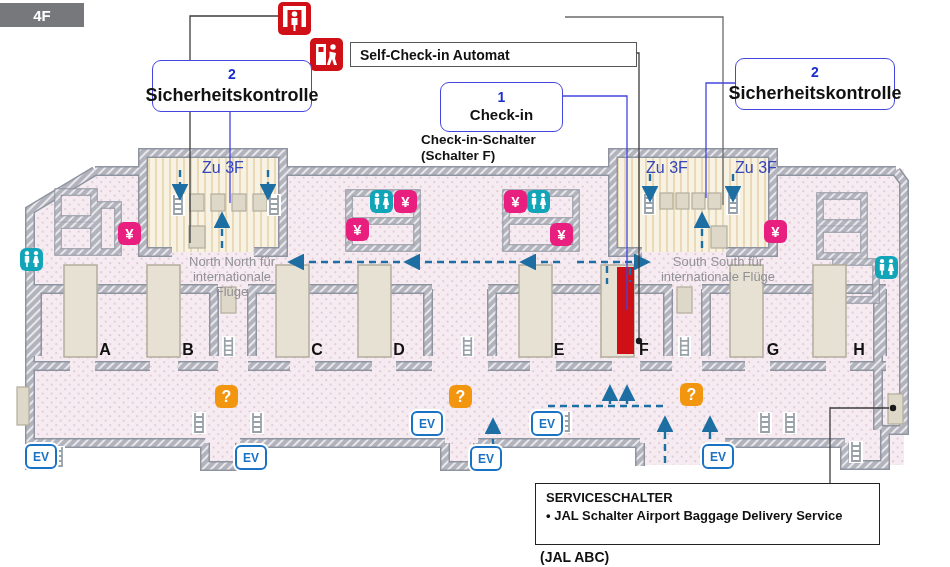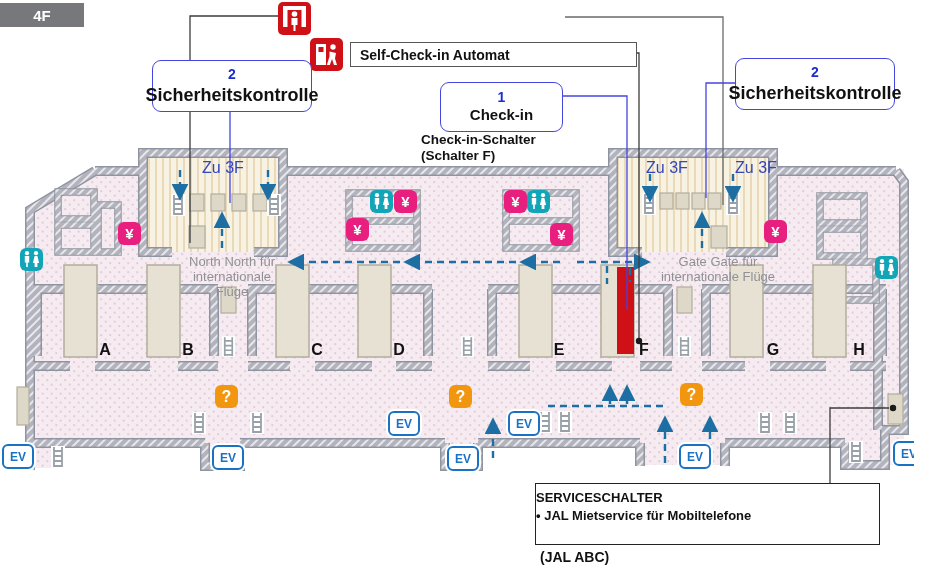--- a/index.html
+++ b/index.html
@@ -20,26 +20,26 @@
   .caption{font-weight:bold;font-size:13.5px;color:#111;line-height:16px;}
   .redicon{width:33px;height:33px;background:#cf1016;border-radius:5px;}
   .redicon svg{display:block;}
   
   .yen{width:23px;height:23px;background:#e81f7e;border-radius:6px;color:#fff;font-weight:bold;
        font-size:15px;display:flex;align-items:center;justify-content:center;}
   .wc{width:23px;height:23px;background:#12a5b8;border-radius:6px;display:flex;align-items:center;justify-content:center;}
   .info{width:23px;height:23px;background:#f2960f;border-radius:6px;color:#fff;font-weight:bold;
         font-size:16px;display:flex;align-items:center;justify-content:center;}
   .ev{width:28px;height:21px;background:#fff;border:2px solid #1a72c4;border-radius:6px;color:#1a72c4;
-      font-weight:bold;font-size:12px;display:flex;align-items:center;justify-content:center;box-shadow:0 0 0 2px #fff;}
+      font-weight:bold;font-size:12px;display:flex;align-items:center;justify-content:center;box-shadow:0 0 0 2px #fff;margin-left:23px;}
   .zu{color:#3347bb;font-size:16px;width:46px;text-align:center;}
   .gatetxt{color:#909095;font-size:13px;line-height:15px;text-align:center;}
   .cl{font-weight:bold;font-size:16px;color:#111;width:20px;text-align:center;}
   
-  .svcbox{background:#fff;border:1.5px solid #222;padding:5px 0;font-weight:bold;color:#111;
+  .svcbox{background:#fff;border:1.5px solid #222;padding:5px 10px;font-weight:bold;color:#111;
           font-size:13px;line-height:18px;}
   .note{font-weight:bold;font-size:14px;color:#111;}
 </style>
 </head>
 <body>
 
 <div class="stage">
 
 <svg class="map" width="950" height="567" viewBox="0 0 950 567">
   <defs>
@@ -230,21 +230,21 @@
 
 <div class="abs zu" style="left:200px;top:159px;">Zu 3F</div>
 <div class="abs zu" style="left:644px;top:159px;">Zu 3F</div>
 <div class="abs zu" style="left:733px;top:159px;">Zu 3F</div>
 
 <div class="abs gatetxt" style="left:180px;top:254px;width:104px;">
   <div>North North für</div>
   <div>internationale Flüge</div>
 </div>
 <div class="abs gatetxt" style="left:660px;top:254px;width:116px;">
-  <div>Gate Gate für</div>
+  <div>South South für</div>
   <div>internationale Flüge</div>
 </div>
 
 <div class="abs cl" style="left:95px;top:341px;">A</div>
 <div class="abs cl" style="left:178px;top:341px;">B</div>
 <div class="abs cl" style="left:307px;top:341px;">C</div>
 <div class="abs cl" style="left:389px;top:341px;">D</div>
 <div class="abs cl" style="left:549px;top:341px;">E</div>
 <div class="abs cl" style="left:634px;top:341px;">F</div>
 <div class="abs cl" style="left:763px;top:341px;">G</div>
@@ -297,17 +297,17 @@
 <div class="abs ev" style="left:2px;top:444px;">EV</div>
 <div class="abs ev" style="left:212px;top:445px;">EV</div>
 <div class="abs ev" style="left:388px;top:411px;">EV</div>
 <div class="abs ev" style="left:447px;top:446px;">EV</div>
 <div class="abs ev" style="left:508px;top:411px;">EV</div>
 <div class="abs ev" style="left:679px;top:444px;">EV</div>
 <div class="abs ev" style="left:893px;top:441px;">EV</div>
 
 <div class="abs svcbox" style="left:535px;top:483px;width:345px;height:62px;box-sizing:border-box;">
   <div>SERVICESCHALTER</div>
-  <div>• JAL Mietservice für Mobiltelefone</div>
+  <div>• JAL Schalter Airport Baggage Delivery Service</div>
 </div>
 <div class="abs note" style="left:540px;top:549px;">(JAL ABC)</div>
 
 </div>
 
 </body></html>

